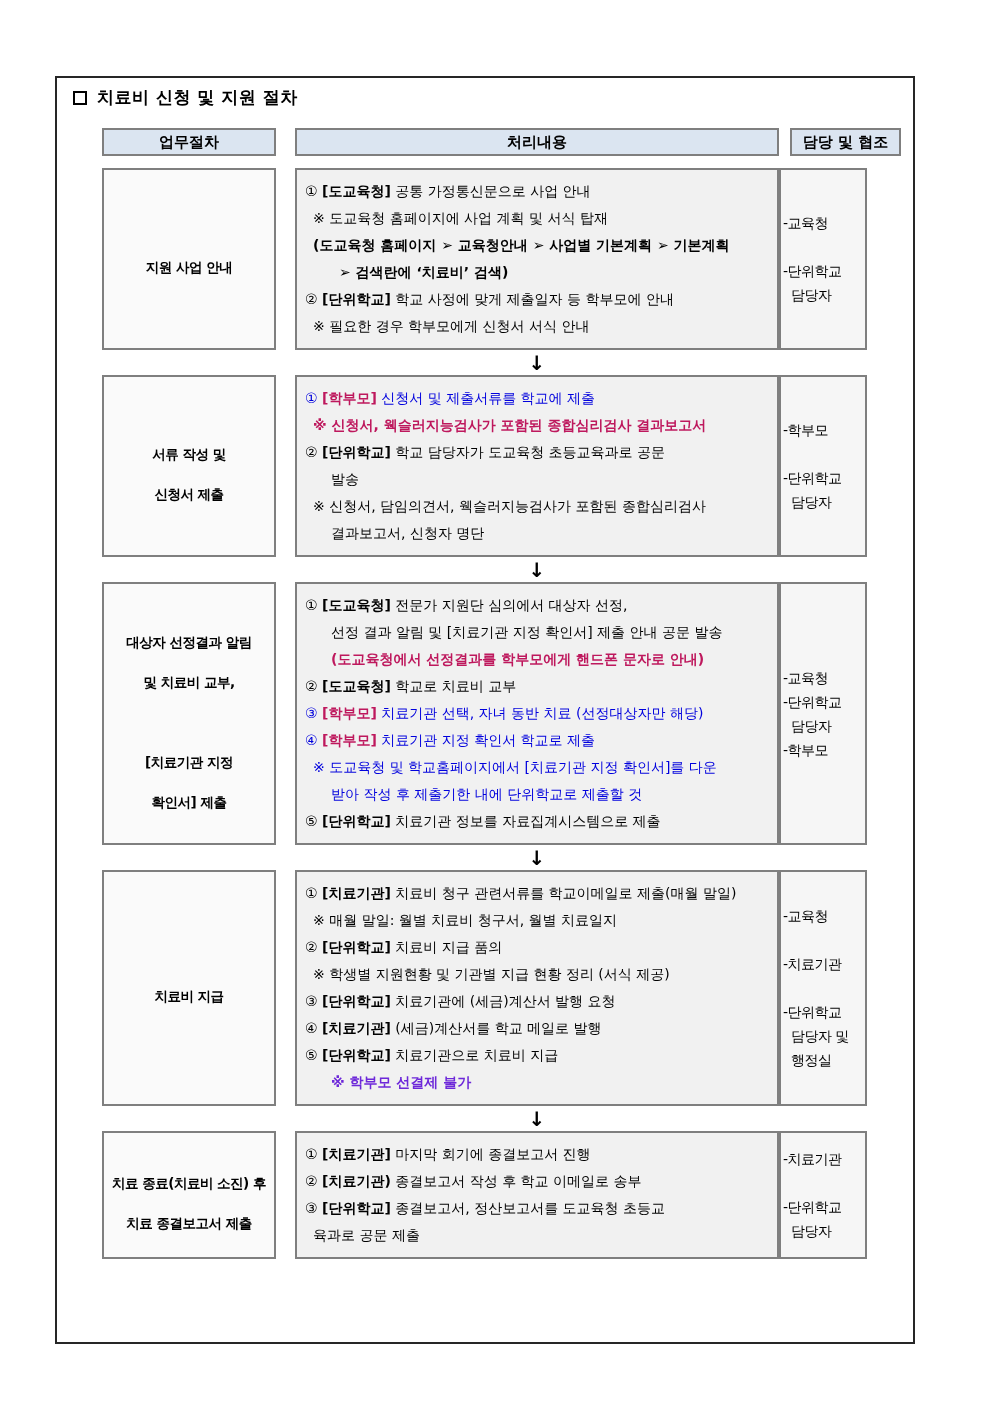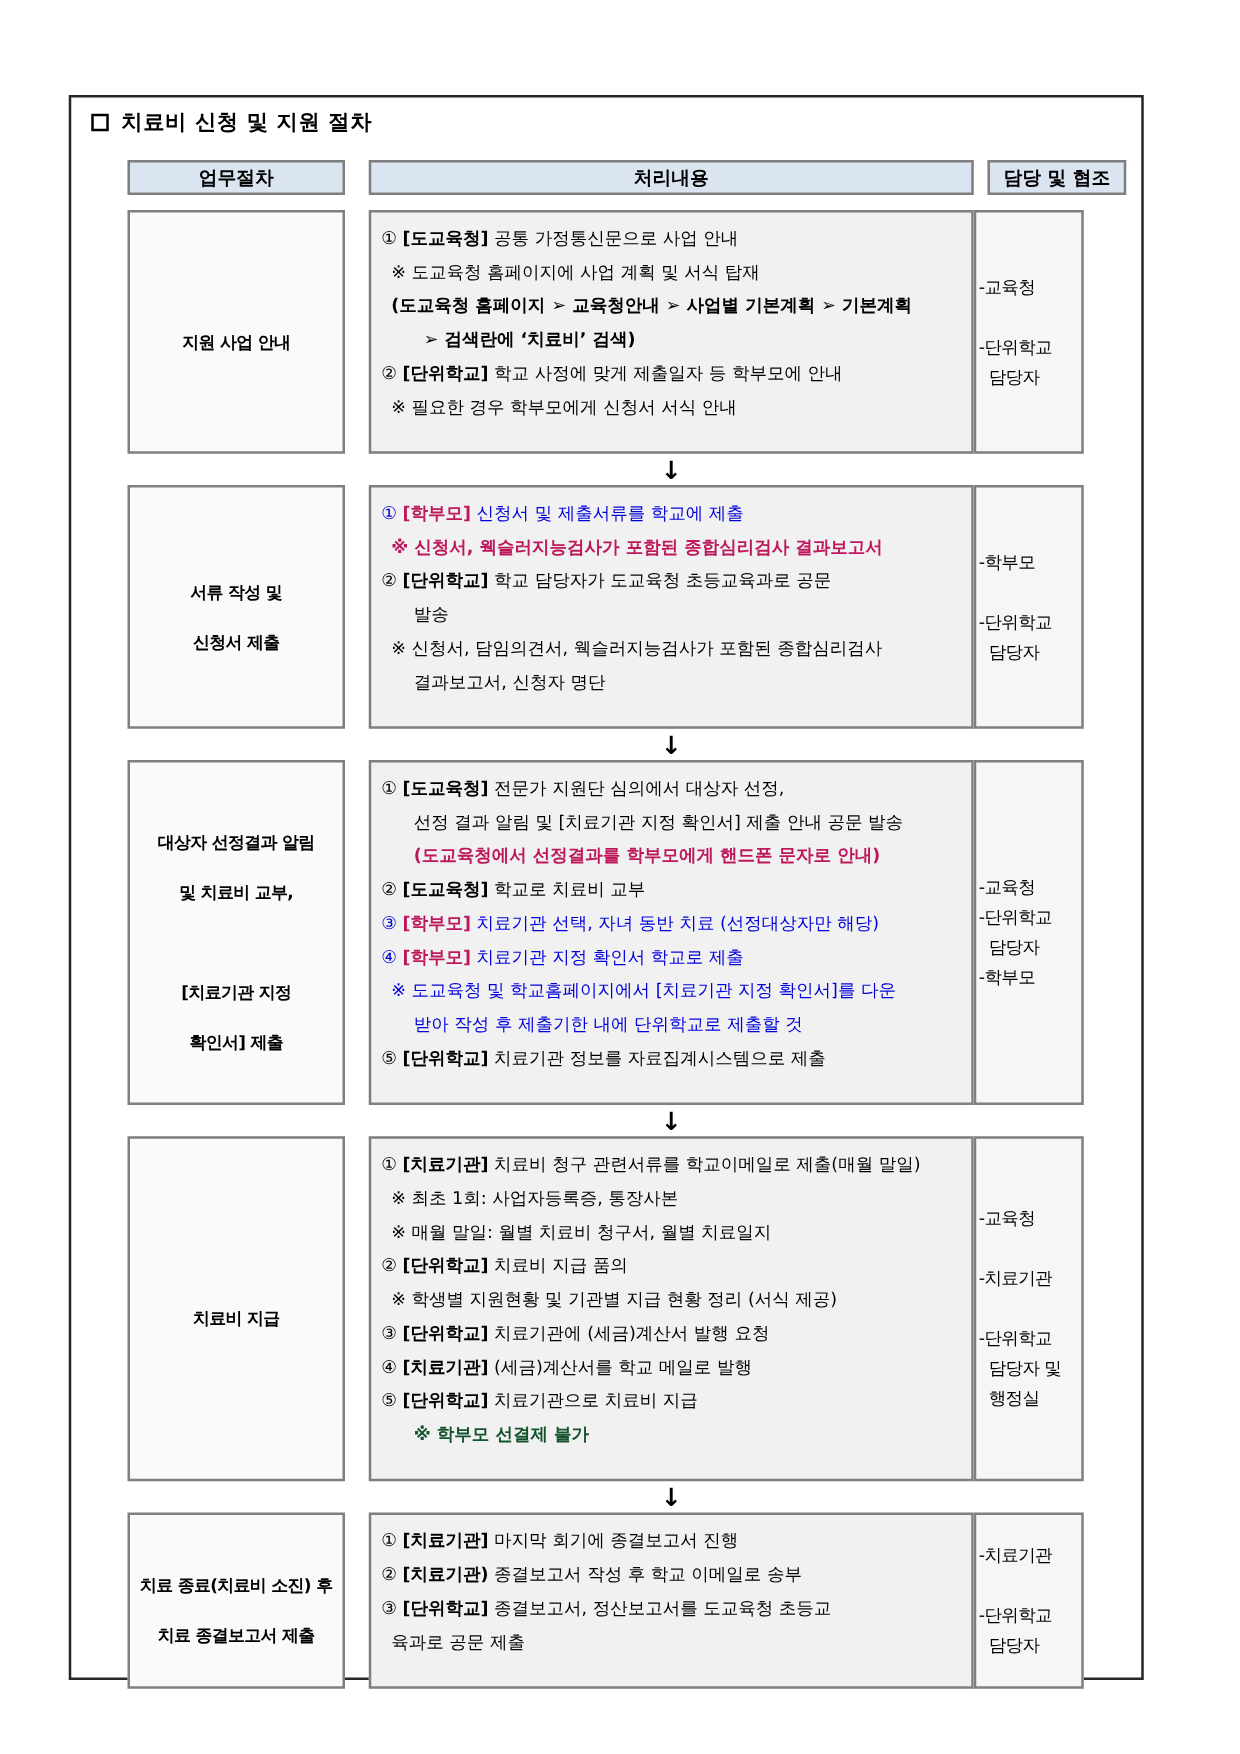--- a/index.html
+++ b/index.html
@@ -15,27 +15,27 @@
   .hdr-proc{width:174px;}
   .hdr-content{width:484px;margin-left:19px;}
   .hdr-charge{width:111px;margin-left:11px;}
   #rows .row-flex:first-child{margin-top:12px;}
   .row-flex{display:flex;margin-left:45px;align-items:stretch;}
   .cell{box-sizing:border-box;border:2px solid #7f7f7f;}
   .proc-cell{width:174px;background:#fafafa;display:flex;flex-direction:column;justify-content:center;
              align-items:center;text-align:center;font-weight:bold;font-size:13.5px;letter-spacing:-0.5px;
              line-height:24px;padding:4px 1px;}
   .proc-line{white-space:pre;margin-top:16px;}
-  .content-cell{width:484px;margin-left:19px;background:#f1f1f1;padding:8px 4px 21px 8px;
+  .content-cell{width:484px;margin-left:19px;background:#f1f1f1;padding:8px 4px 8px 8px;
                 font-size:14px;line-height:27px;}
   .c-line{white-space:pre;overflow:hidden;}
   .ind0{padding-left:0;} .ind1{padding-left:8px;} .ind2{padding-left:26px;} .ind3{padding-left:34px;}
   .s-n{color:#000;} .s-b{color:#000;font-weight:bold;}
   .s-u{color:#0000dd;} .s-ub{color:#be185d;font-weight:bold;}
-  .s-rb{color:#14532d;font-weight:bold;}
+  .s-rb{color:#6d28d9;font-weight:bold;}
   .charge-cell{width:88px;background:#f6f6f6;display:flex;flex-direction:column;
                justify-content:center;font-size:14px;line-height:24px;padding-left:2px;letter-spacing:-0.5px;}
   .charge-line{white-space:pre;}
   .arrow-flex{display:flex;margin-left:45px;height:25px;align-items:center;}
   .a-sp1{width:193px;} 
   .arrow{width:484px;text-align:center;font-weight:bold;font-size:20px;line-height:22px;}
 </style>
 </head>
 <body>
 
@@ -130,21 +130,20 @@
           <div class="a-sp1"></div>
           <div class="arrow">↓</div>
           <div class="a-sp2"></div>
         </div>
         <div class="row-flex">
           <div class="cell proc-cell">
             <div class="proc-line">치료비 지급</div>
           </div>
           <div class="cell content-cell">
             <div class="c-line ind0"><span class="s-n">① </span><span class="s-b">[치료기관]</span><span class="s-n"> 치료비 청구 관련서류를 학교이메일로 제출(매월 말일)</span></div>
-            <div class="c-line ind1"><span class="s-n">※ 최초 1회: 사업자등록증, 통장사본</span></div>
             <div class="c-line ind1"><span class="s-n">※ 매월 말일: 월별 치료비 청구서, 월별 치료일지</span></div>
             <div class="c-line ind0"><span class="s-n">② </span><span class="s-b">[단위학교]</span><span class="s-n"> 치료비 지급 품의</span></div>
             <div class="c-line ind1"><span class="s-n">※ 학생별 지원현황 및 기관별 지급 현황 정리 (서식 제공)</span></div>
             <div class="c-line ind0"><span class="s-n">③ </span><span class="s-b">[단위학교]</span><span class="s-n"> 치료기관에 (세금)계산서 발행 요청</span></div>
             <div class="c-line ind0"><span class="s-n">④ </span><span class="s-b">[치료기관]</span><span class="s-n"> (세금)계산서를 학교 메일로 발행</span></div>
             <div class="c-line ind0"><span class="s-n">⑤ </span><span class="s-b">[단위학교]</span><span class="s-n"> 치료기관으로 치료비 지급</span></div>
             <div class="c-line ind2"><span class="s-rb">※ 학부모 선결제 불가</span></div>
           </div>
           <div class="cell charge-cell">
             <div class="charge-line">-교육청</div>

